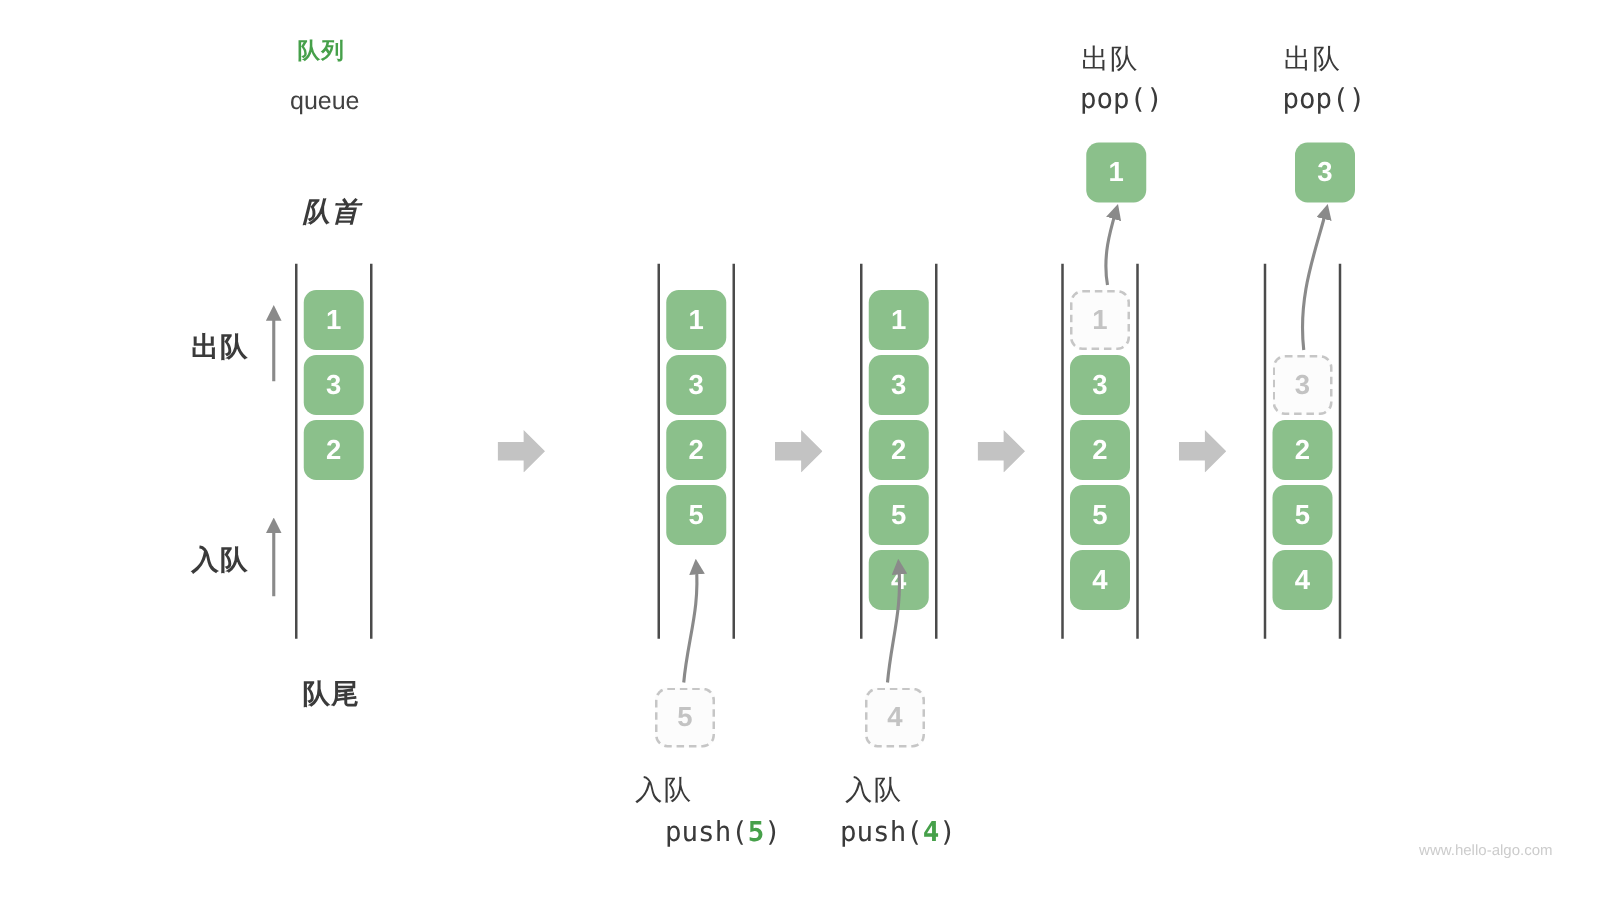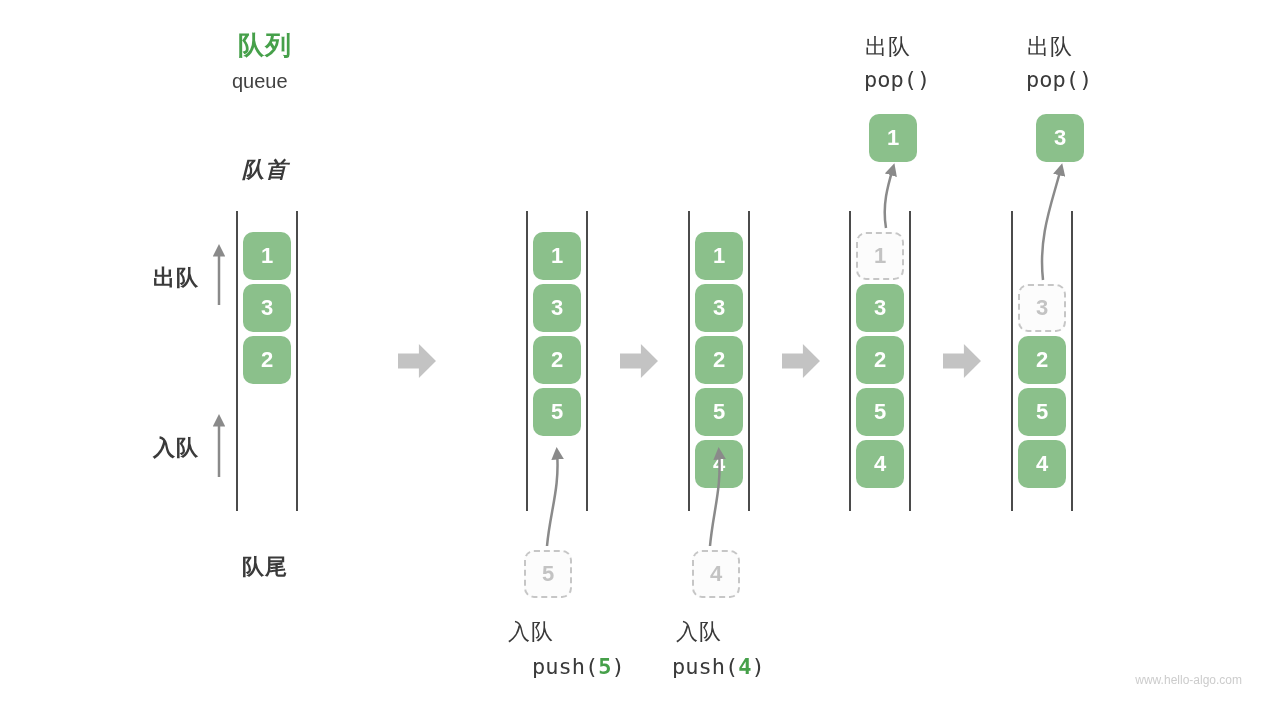--- a/index.html
+++ b/index.html
@@ -2,21 +2,21 @@
 <html><head>
 <meta charset="utf-8">
 <style>
   html,body{margin:0;padding:0;background:#ffffff;}
   .stage{
     position:relative;width:1280px;height:720px;background:#ffffff;
     font-family:"Liberation Sans",sans-serif;overflow:hidden;
   }
   .abs{position:absolute;}
   
-  .title-zh{font-size:26px;font-weight:700;color:#46A04A;letter-spacing:1px;}
+  .title-zh{font-size:18px;font-weight:700;color:#46A04A;letter-spacing:1px;}
   .title-en{font-size:20px;color:#414141;text-align:center;}
   .zh-bold{font-size:22px;font-weight:700;color:#3a3a3a;letter-spacing:1px;}
   .zh{font-size:22px;color:#3a3a3a;letter-spacing:1px;}
   .code{font-family:"DejaVu Sans Mono","Liberation Mono",monospace;font-size:22px;color:#3a3a3a;}
   .code .arg{color:#46A04A;font-weight:700;}
   
   .column{position:absolute;top:0;width:62px;height:720px;}
   .track{
     position:absolute;top:211px;left:0;width:58px;height:300px;
     border-left:2px solid #4b4b4b;border-right:2px solid #4b4b4b;
@@ -59,21 +59,21 @@
       <marker id="ah" viewBox="0 0 10 10" refX="6" refY="5" markerWidth="5" markerHeight="5" orient="auto-start-reverse">
         <path d="M0,0 L10,5 L0,10 z" fill="#8a8a8a" stroke="none"></path>
       </marker>
     </defs>
   </svg>
 
   <div class="abs title-zh" style="left:238px;top:28px;">队列</div>
   <div class="abs title-en" style="left:232px;top:70px;">queue</div>
 
   <div class="abs zh-bold" style="left:242px;top:155px;font-style:italic;">队首</div>
-  <div class="abs zh-bold" style="left:242px;top:552px;">队尾</div>
+  <div class="abs zh-bold" style="left:242px;top:540px;">队尾</div>
 
   <div class="abs zh-bold" style="left:153px;top:263px;">出队</div>
   <svg class="arrow" style="left:211px;top:243px;" width="16" height="64">
     <line x1="8" y1="62" x2="8" y2="6" marker-end="url(#ah)"></line>
   </svg>
   <div class="abs zh-bold" style="left:153px;top:433px;">入队</div>
   <svg class="arrow" style="left:211px;top:413px;" width="16" height="66">
     <line x1="8" y1="64" x2="8" y2="6" marker-end="url(#ah)"></line>
   </svg>
 

